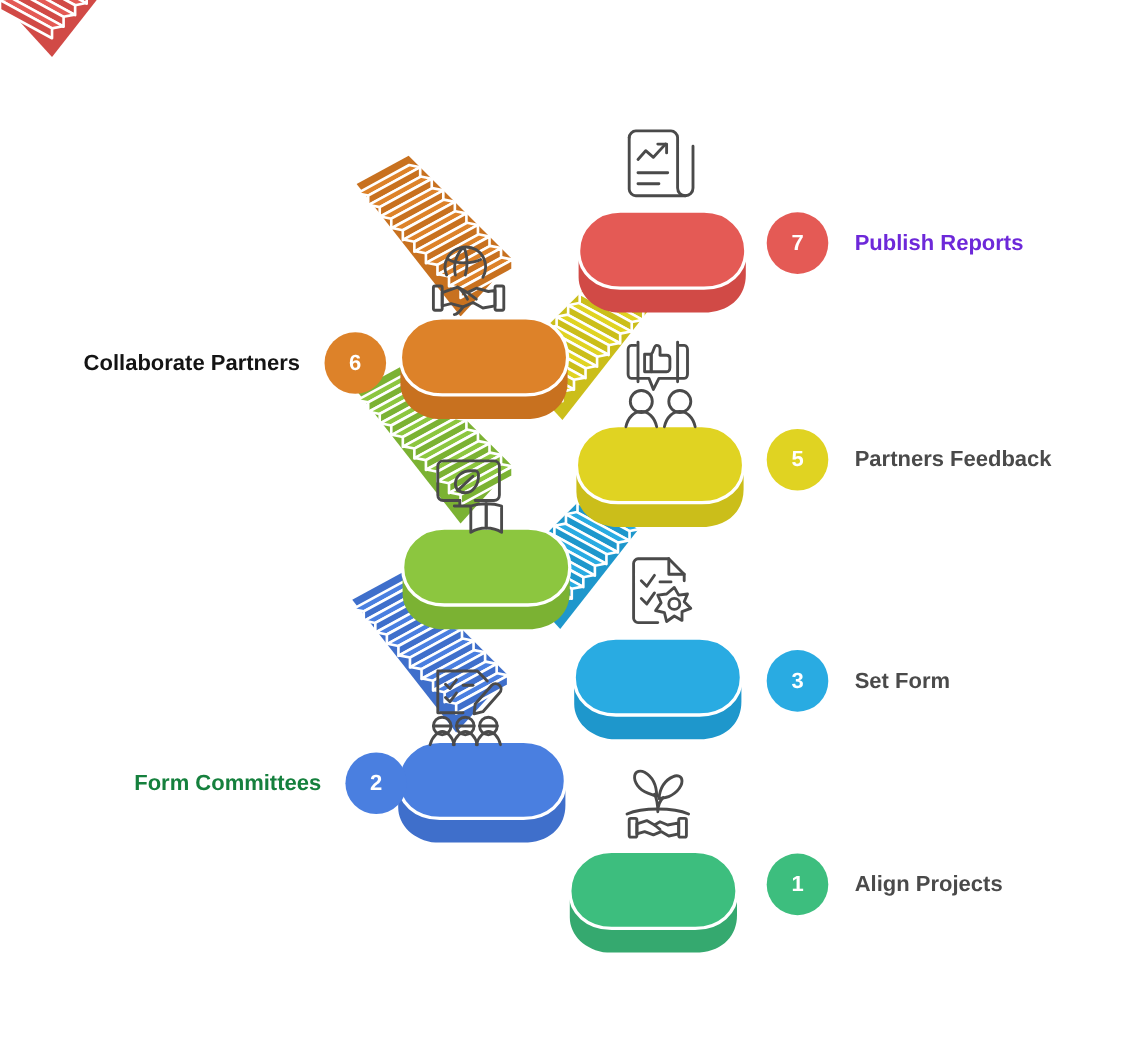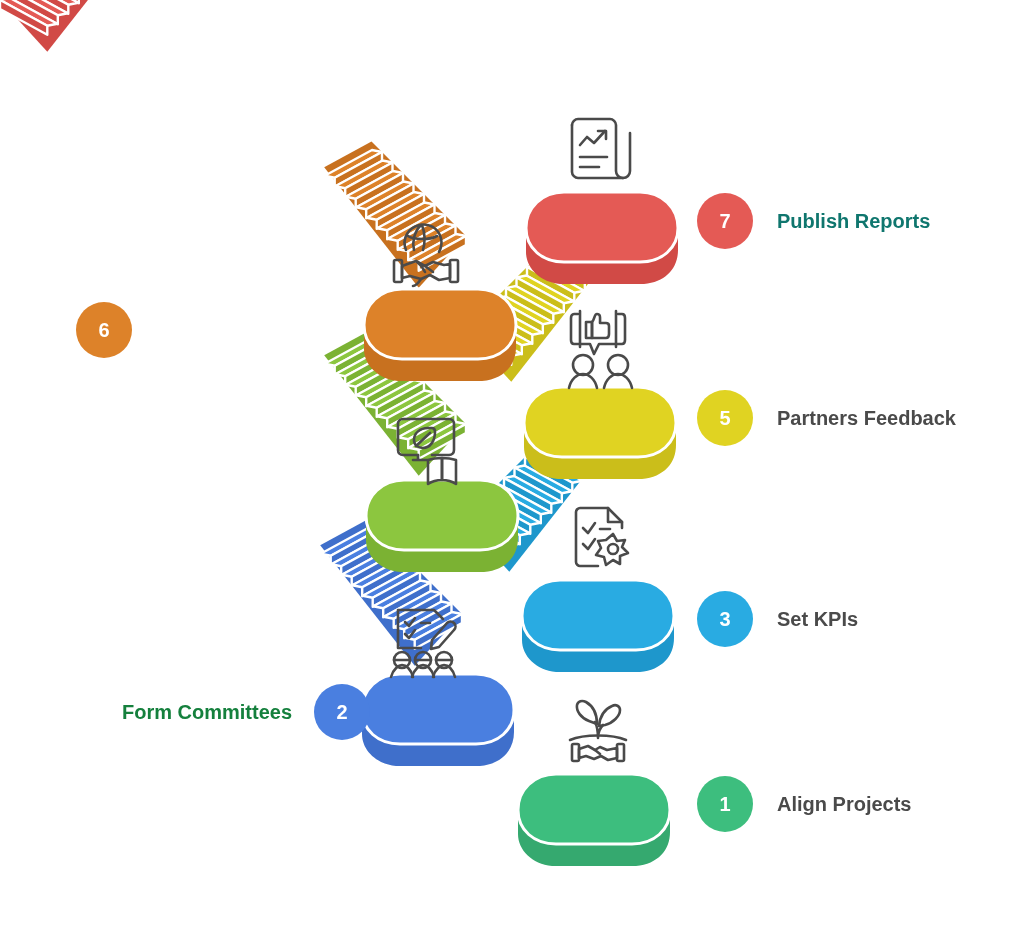--- a/index.html
+++ b/index.html
@@ -203,36 +203,37 @@
         </g>
         <g transform="translate(524,190)">
           <path d="M 2,40 C 2,56 16,70 36,72 L 120,72 C 142,70 154,56 154,38 L 154,60 C 154,78 142,92 120,94 L 36,94 C 16,92 2,78 2,62 Z" fill="#D14A46"></path>
           <path d="M 2,38 C 2,18 18,2 40,2 L 116,2 C 138,2 154,18 154,38 C 154,58 138,72 116,72 L 40,72 C 18,72 2,58 2,38 Z" fill="#E45A55" stroke="#ffffff" stroke-width="3"></path>
         </g>
       </g>
   </svg>
 
   <div class="label-group right" style="left:697px; top:193px;">
     <div class="badge" style="background: rgb(228, 90, 85);">7</div>
-    <div class="step-label" style="color: #0f766e;">Publish Reports</div>
+    <div class="step-label" style="color: #6d28d9;">Publish Reports</div>
   </div>
 
   <div class="label-group left" style="left:76px; top:302px;">
+    <div class="step-label dark" style="color: rgb(20, 20, 20);">Collaborate Partners</div>
     <div class="badge" style="background: rgb(221, 130, 41);">6</div>
   </div>
 
   <div class="label-group right" style="left:697px; top:390px;">
     <div class="badge" style="background: rgb(224, 211, 34);">5</div>
     <div class="step-label" style="color: rgb(74, 74, 74);">Partners Feedback</div>
   </div>
 
 
   <div class="label-group right" style="left:697px; top:591px;">
     <div class="badge" style="background: rgb(41, 171, 226);">3</div>
-    <div class="step-label" style="color: rgb(74, 74, 74);">Set KPIs</div>
+    <div class="step-label" style="color: rgb(74, 74, 74);">Set Form</div>
   </div>
 
   <div class="label-group left" style="left:122px; top:684px;">
     <div class="step-label" style="color: #15803d;">Form Committees</div>
     <div class="badge" style="background: rgb(74, 127, 224);">2</div>
   </div>
 
   <div class="label-group right" style="left:697px; top:776px;">
     <div class="badge" style="background: rgb(61, 190, 126);">1</div>
     <div class="step-label" style="color: rgb(74, 74, 74);">Align Projects</div>

